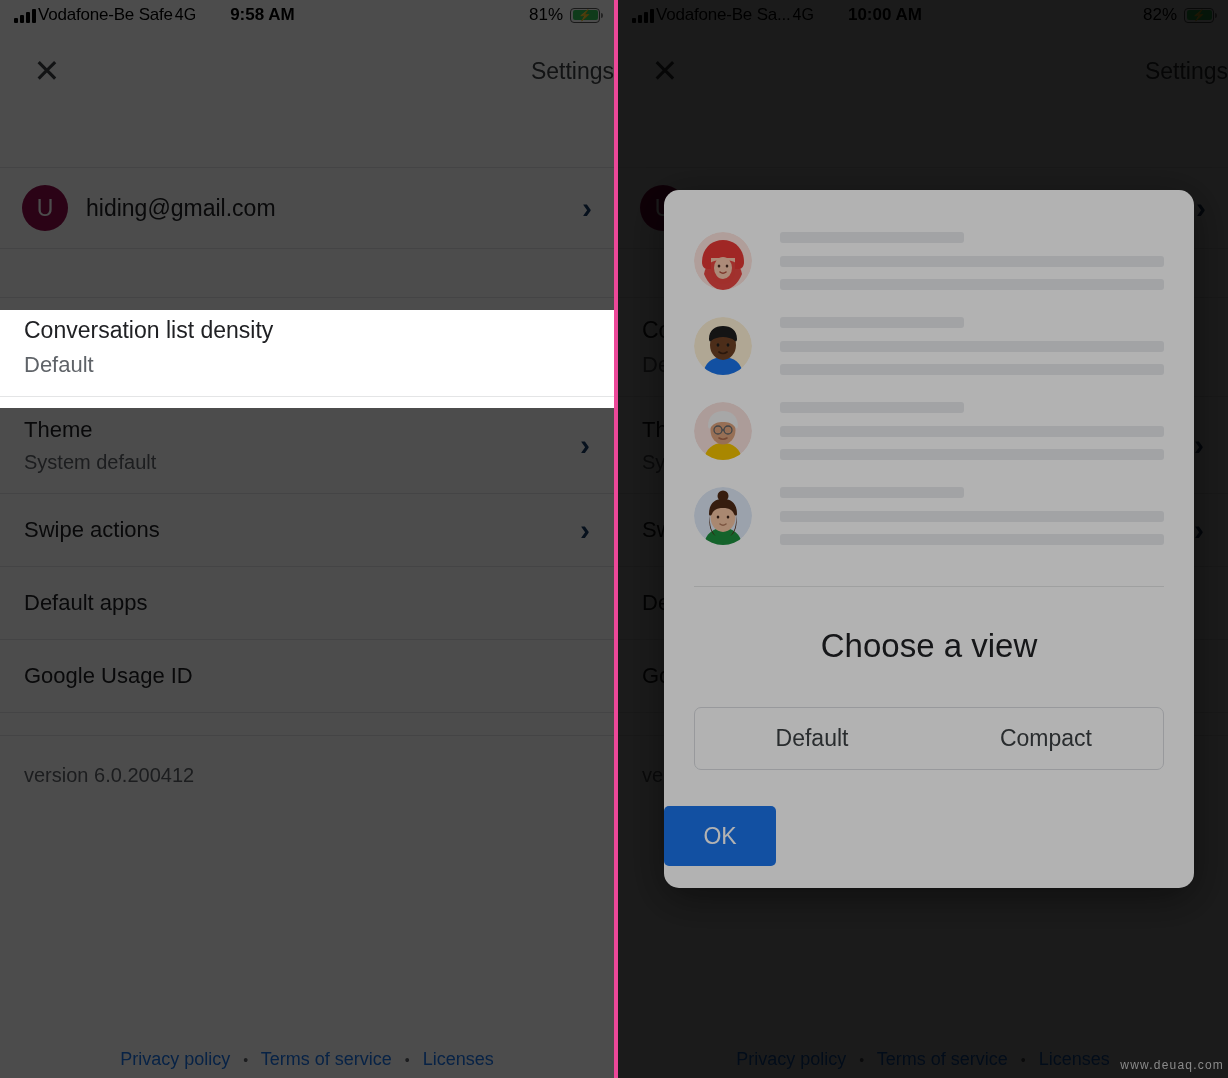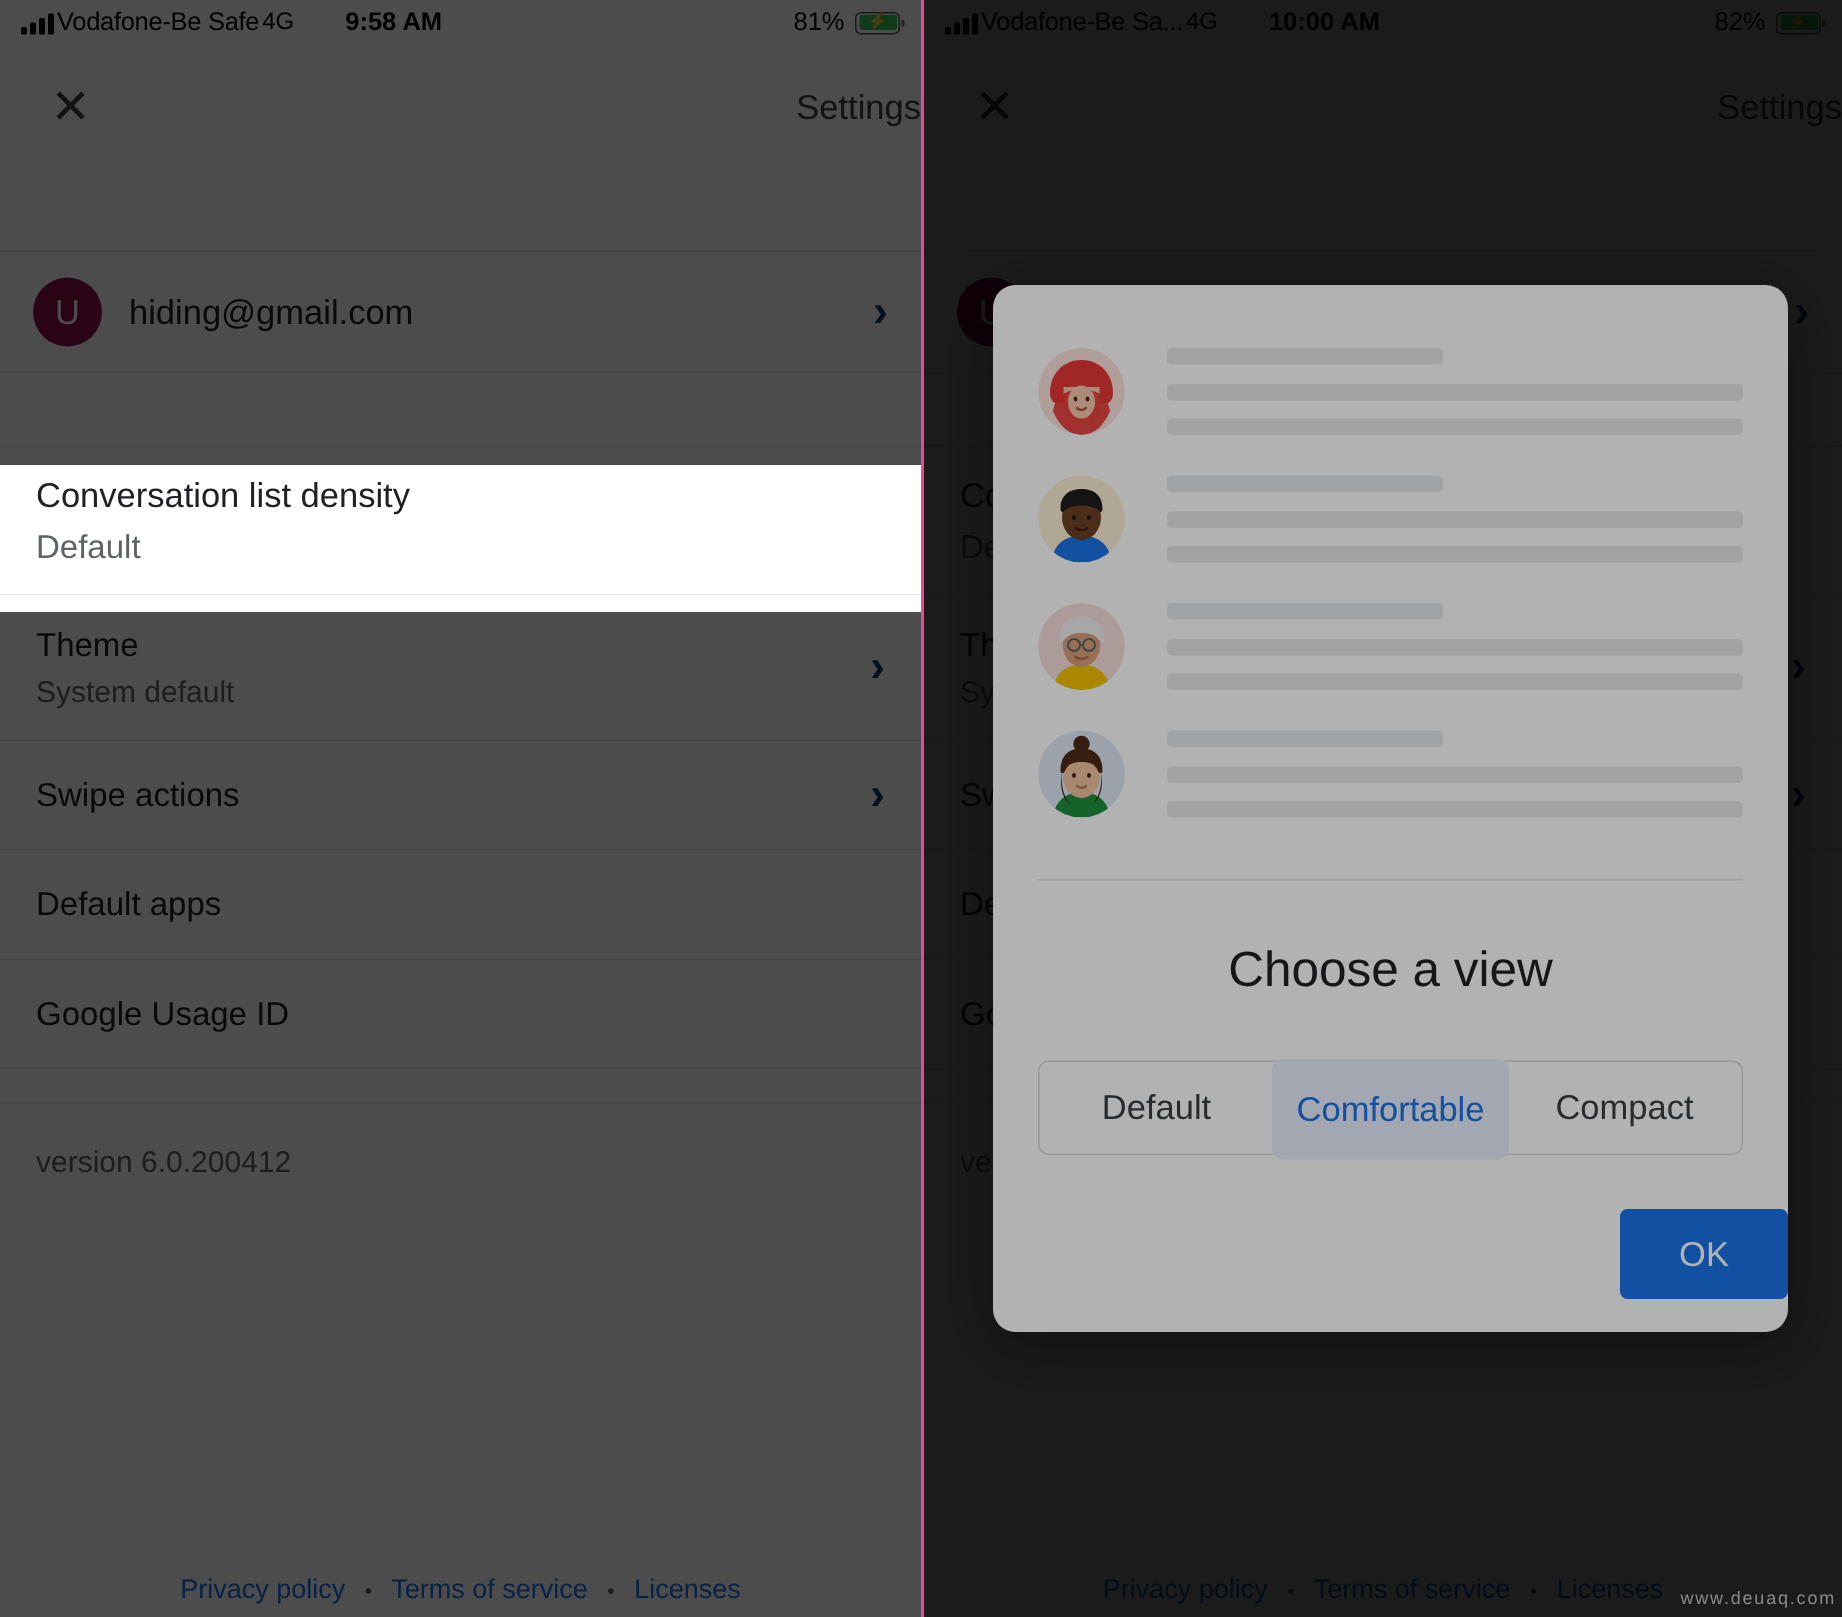--- a/index.html
+++ b/index.html
@@ -6,21 +6,21 @@
   html, body {
     width: 1228px; height: 1078px;
     background: #1c1c1c;
     font-family: "Liberation Sans", sans-serif;
     overflow: hidden;
   }
   .stage { position: relative; width: 1228px; height: 1078px; display: flex; }
 
   
   .panel { position: relative; width: 614px; height: 1078px; overflow: hidden; background: #fff; }
-  .panel.right { border-left: 2px solid #ec4899; }
+  .panel.right { border-left: 4px solid #ec4899; }
 
   
   .screen { position: absolute; inset: 0; background: #fff; }
 
   
   .statusbar {
     height: 30px; display: flex; align-items: center;
     padding: 0 14px; font-size: 17px; font-weight: bold; color: #000;
     background: #fff;
   }
@@ -107,21 +107,21 @@
                margin-top: 40px; }
 
   .seg { display: flex; margin: 42px 30px 0 30px; border: 1px solid #dadce0;
          border-radius: 7px; position: relative; height: 63px; }
   .seg-btn { flex: 1; display:flex; align-items:center; justify-content:center;
              font-size: 23px; color: #3c4043; }
   .seg-btn.selected { background: #e8f0fe; color: #1a73e8; font-weight: 500;
                       border-radius: 7px; box-shadow: 0 0 0 1px #e8f0fe;
                       margin: -1px 0; height: 65px; }
 
-  .ok-wrap { display:flex; justify-content:flex-end; margin-top: 36px; }
+  .ok-wrap { display:flex; justify-content:flex-start; margin-top: 36px; }
   .ok-btn { background: #1a73e8; color: #fff; font-size: 23px; font-weight: 500;
             border: none; border-radius: 5px; width: 112px; height: 60px;
             display:flex; align-items:center; justify-content:center; }
 
   .watermark { position: absolute; right: 4px; bottom: 6px; font-size: 12px;
                color: #8a8a8a; letter-spacing: 1.2px; font-family:"Liberation Sans",sans-serif; }
 </style>
 </head>
 <body>
 
@@ -417,21 +417,20 @@
           </div>
         </div>
       </div>
 
       <div class="prev-sep"></div>
 
       <div class="dlg-title">Choose a view</div>
 
       <div class="seg">
         <div class="seg-btn">Default</div>
-        <div class="seg-btn selected">Comfortable</div>
         <div class="seg-btn">Compact</div>
       </div>
 
       <div class="ok-wrap">
         <div class="ok-btn">OK</div>
       </div>
     </div>
 
     <div class="dim" style="top:0; bottom:0; background: rgba(0,0,0,0.30);"></div>
 

